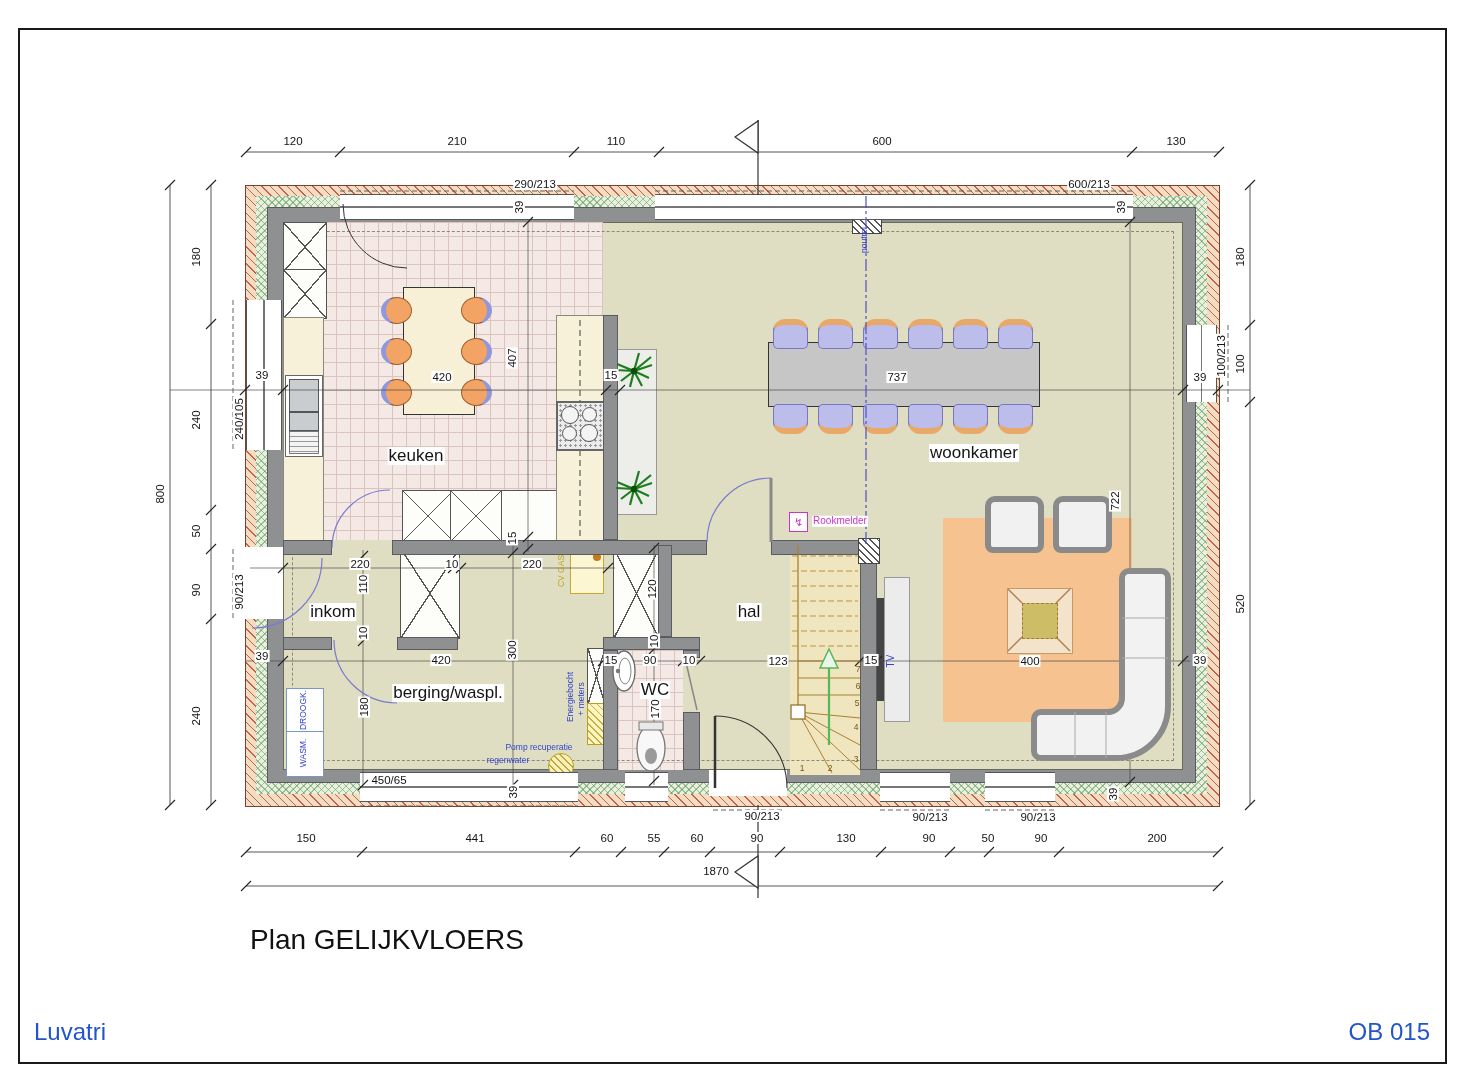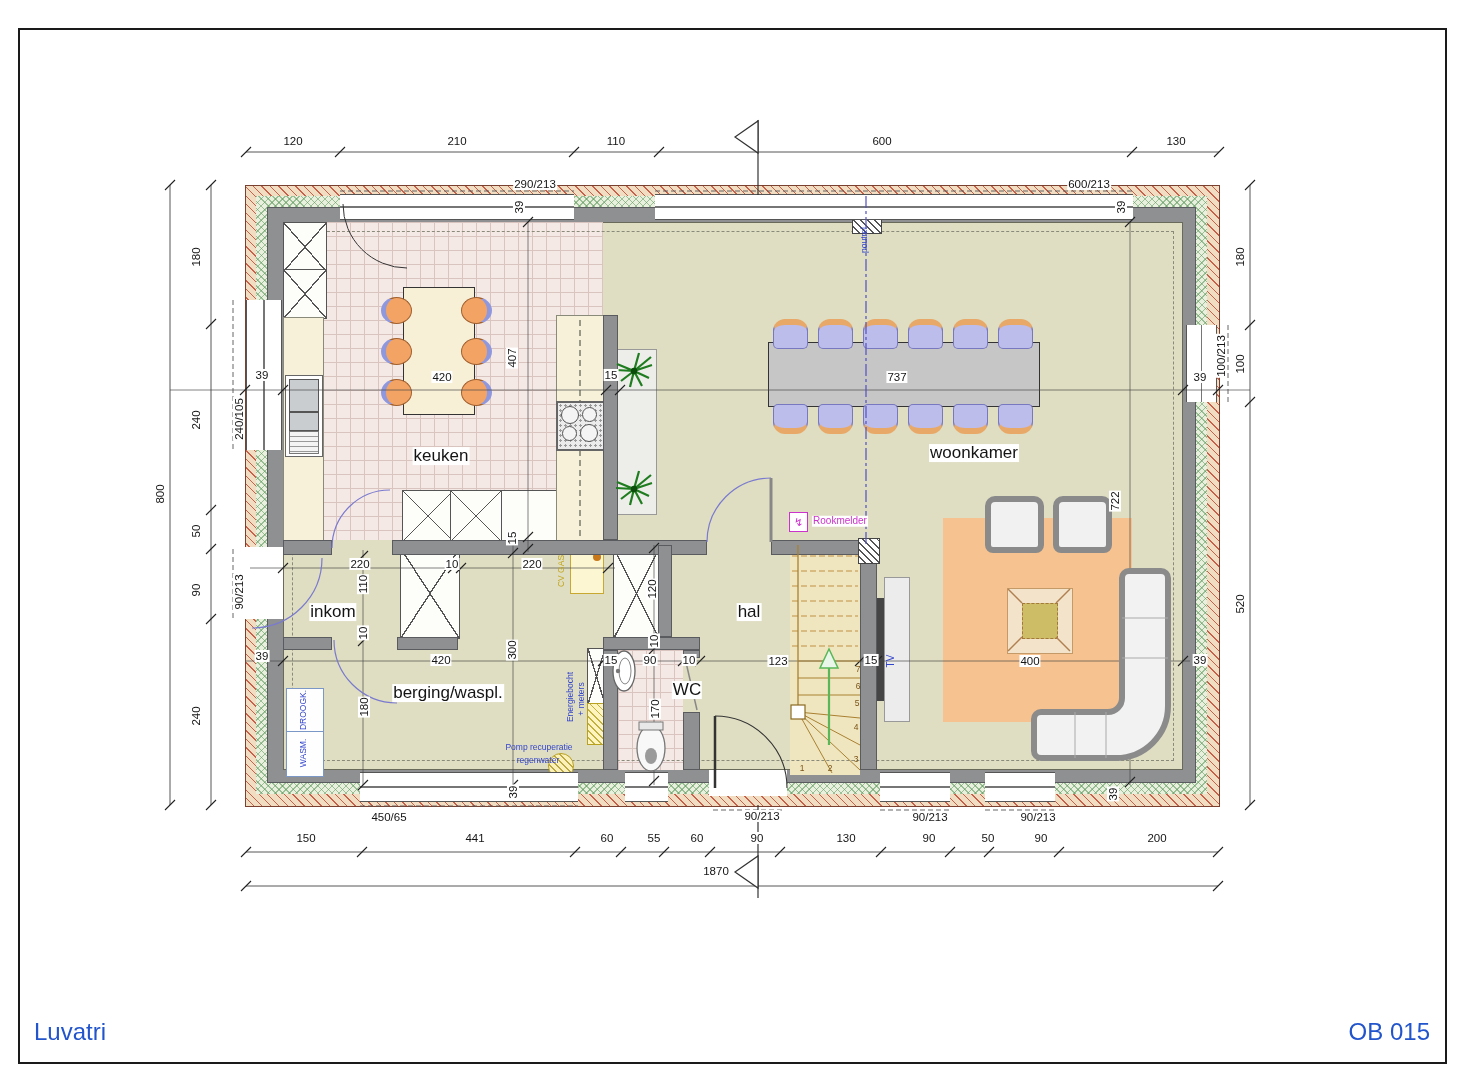--- a/index.html
+++ b/index.html
@@ -401,21 +401,21 @@
       <span class="lbl  v" style="left: 239px; top: 419px;">240/105</span>
       <span class="lbl  v" style="left: 239px; top: 592px;">90/213</span>
       <span class="lbl " style="left: 262px; top: 375px;">39</span>
       <span class="lbl " style="left: 262px; top: 656px;">39</span>
       <span class="lbl  v" style="left: 1240px; top: 257px;">180</span>
       <span class="lbl  v" style="left: 1240px; top: 364px;">100</span>
       <span class="lbl  v" style="left: 1240px; top: 604px;">520</span>
       <span class="lbl  v" style="left: 1221px; top: 356px;">100/213</span>
       <span class="lbl " style="left: 1200px; top: 377px;">39</span>
       <span class="lbl " style="left: 1200px; top: 660px;">39</span>
-      <span class="lbl " style="left: 389px; top: 817px;">450/65</span>
+      <span class="lbl " style="left: 389px; top: 780px;">450/65</span>
       <span class="lbl " style="left: 762px; top: 816px;">90/213</span>
       <span class="lbl " style="left: 930px; top: 817px;">90/213</span>
       <span class="lbl " style="left: 1038px; top: 817px;">90/213</span>
       <span class="lbl  v" style="left: 513px; top: 792px;">39</span>
       <span class="lbl  v" style="left: 1113px; top: 794px;">39</span>
       <span class="lbl " style="left: 306px; top: 838px;">150</span>
       <span class="lbl " style="left: 475px; top: 838px;">441</span>
       <span class="lbl " style="left: 607px; top: 838px;">60</span>
       <span class="lbl " style="left: 654px; top: 838px;">55</span>
       <span class="lbl " style="left: 697px; top: 838px;">60</span>
@@ -444,44 +444,45 @@
       <span class="lbl " style="left: 532px; top: 564px;">220</span>
       <span class="lbl " style="left: 611px; top: 660px;">15</span>
       <span class="lbl " style="left: 650px; top: 660px;">90</span>
       <span class="lbl " style="left: 689px; top: 660px;">10</span>
       <span class="lbl  v" style="left: 655px; top: 709px;">170</span>
       <span class="lbl  v" style="left: 654px; top: 641px;">10</span>
       <span class="lbl  v" style="left: 652px; top: 589px;">120</span>
       <span class="lbl " style="left: 778px; top: 661px;">123</span>
     </div>
   <div class="abs" style="left:0;top:0;width:100%;height:100%;">
-      <span class="lbl room" style="left: 441px; top: 456px;">keuken</span>
+      <span class="lbl room" style="left: 416px; top: 456px;">keuken</span>
       <span class="lbl room" style="left: 974px; top: 453px;">woonkamer</span>
       <span class="lbl room" style="left: 333px; top: 612px;">inkom</span>
       <span class="lbl room" style="left: 448px; top: 693px;">berging/waspl.</span>
-      <span class="lbl room" style="left: 687px; top: 690px;">WC</span>
+      <span class="lbl room" style="left: 655px; top: 690px;">WC</span>
       <span class="lbl room" style="left: 749px; top: 612px;">hal</span>
     </div>
   <div class="abs" style="left:0;top:0;width:100%;height:100%;">
       <span class="lbl ann c-magenta ann" style="left: 840px; top: 521px;">Rookmelder</span>
       <span class="lbl ann v c-blue tiny nobg" style="left: 864px; top: 240px;">poutrel</span>
       <span class="lbl ann v c-blue ann nobg" style="left: 891px; top: 661px;">TV</span>
       <span class="lbl ann v c-yellow tiny nobg" style="left: 561px; top: 571px;">CV GAS</span>
       <span class="lbl ann v c-blue tiny nobg" style="left: 570px; top: 697px;">Energiebocht</span>
       <span class="lbl ann v c-blue tiny nobg" style="left: 581px; top: 699px;">+ meters</span>
       <span class="lbl ann c-blue tiny nobg" style="left: 539px; top: 747px;">Pomp recuperatie</span>
-      <span class="lbl ann c-blue tiny nobg" style="left: 538px; top: 760px; text-align: center;">regenwater</span>
+      <span class="lbl ann c-blue tiny nobg" style="left: 508px; top: 760px; text-align: center;">regenwater</span>
       <span class="lbl ann v c-blue tiny nobg" style="left: 303px; top: 710px;">DROOGK.</span>
       <span class="lbl ann v c-blue tiny nobg" style="left: 303px; top: 753px;">WASM.</span>
     </div>
   <div class="abs" style="left:0;top:0;width:100%;height:100%;">
       <span class="lbl  c-brown tiny nobg" style="left: 858px; top: 669px;">7</span>
       <span class="lbl  c-brown tiny nobg" style="left: 858px; top: 686px;">6</span>
       <span class="lbl  c-brown tiny nobg" style="left: 857px; top: 703px;">5</span>
       <span class="lbl  c-brown tiny nobg" style="left: 856px; top: 727px;">4</span>
       <span class="lbl  c-brown tiny nobg" style="left: 856px; top: 759px;">3</span>
       <span class="lbl  c-brown tiny nobg" style="left: 830px; top: 768px;">2</span>
       <span class="lbl  c-brown tiny nobg" style="left: 802px; top: 768px;">1</span>
     </div>
 
+  <div id="title">Plan GELIJKVLOERS</div>
   <div id="company">Luvatri</div>
   <div id="sheet">OB 015</div>
 </div>
 
 </body></html>

